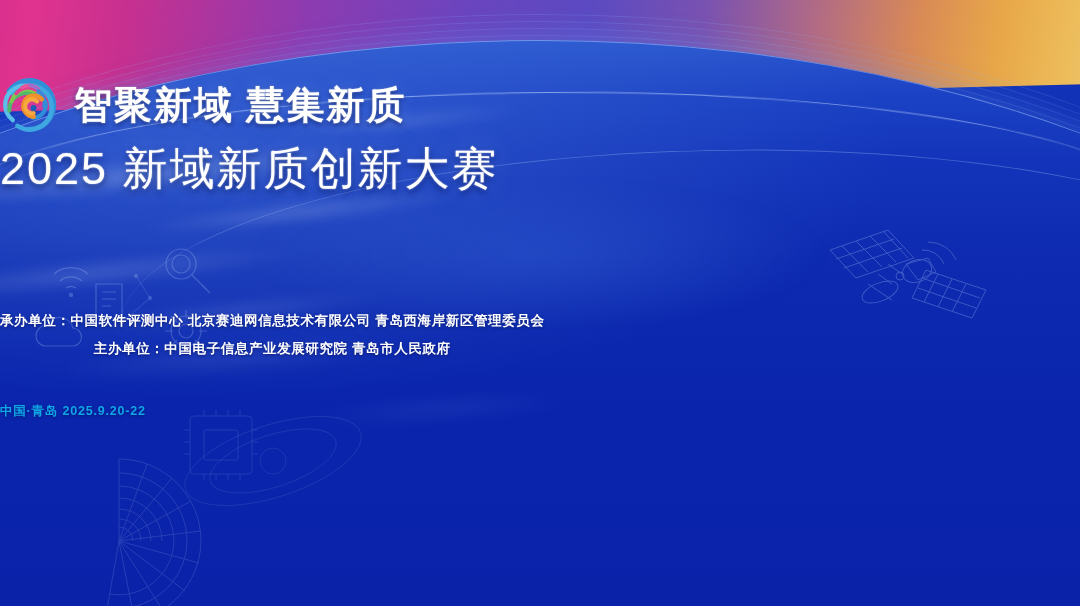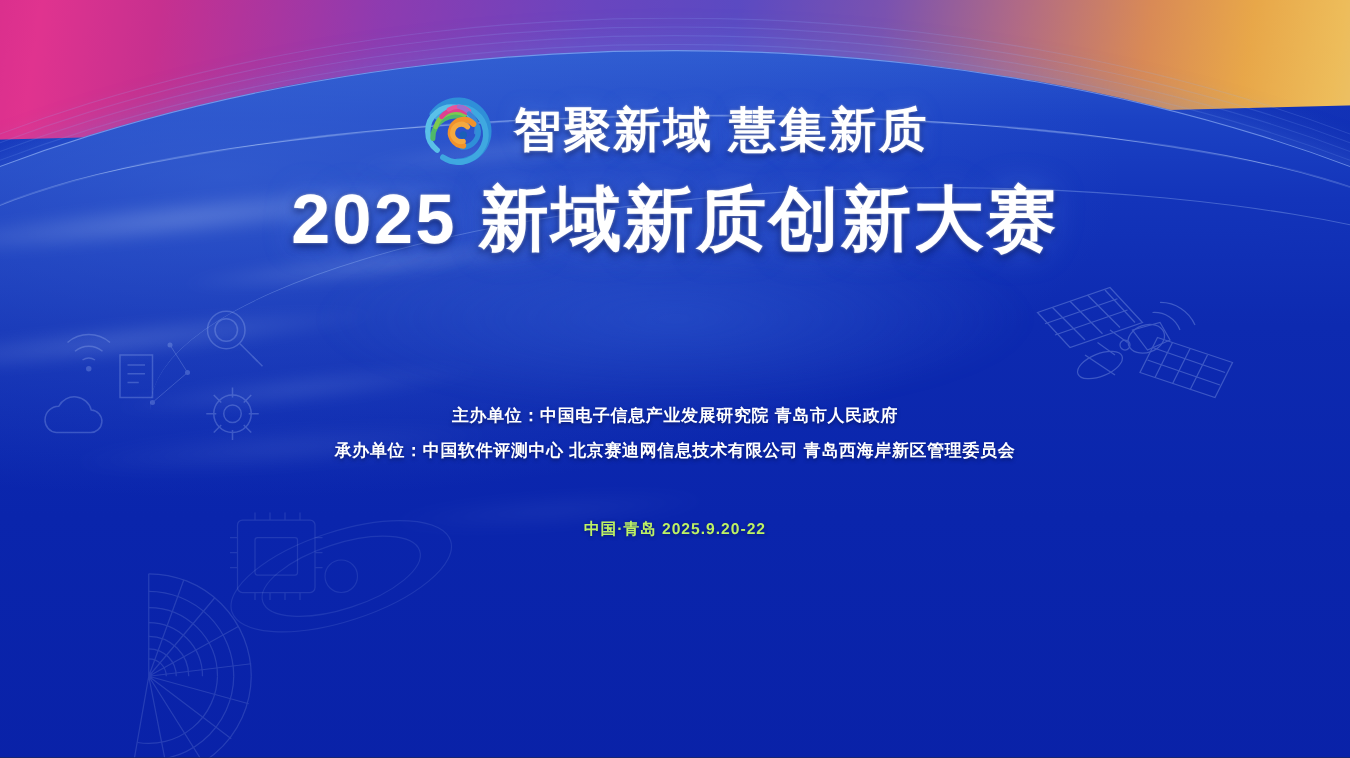--- a/index.html
+++ b/index.html
@@ -165,21 +165,21 @@
   .decor-icons     { left: 18px;  top: 226px; opacity: 0.26; }
   .decor-chip      { left: 150px; top: 380px; opacity: 0.13; }
   .decor-ring      { left: 168px; top: 386px; opacity: 0.16; }
 
   
   .content {
     position: absolute;
     inset: 0;
     display: flex;
     flex-direction: column;
-    align-items: center;
+    align-items: flex-start;
   }
 
   .tagline-row {
     margin-top: 76px;
     display: flex;
     align-items: center;
     gap: 16px;
   }
   .logo-mark { width: 58px; height: 58px; display: block; }
 
@@ -191,22 +191,22 @@
     line-height: 1;
     white-space: nowrap;
     text-shadow:
       0 0 2px rgba(255,255,255,0.5),
       0 2px 5px rgba(5,20,90,0.75),
       0 0 16px rgba(120,170,255,0.35);
   }
 
   .main-title {
     margin-top: 10px;
-    font-size: 56px;
-    font-weight: bold;
+    font-size: 45px;
+    font-weight: normal;
     color: #ffffff;
     letter-spacing: 2px;
     line-height: 1.1;
     white-space: nowrap;
     text-shadow:
       0 0 2px rgba(255,255,255,0.55),
       0 3px 7px rgba(5,20,90,0.80),
       0 0 26px rgba(120,170,255,0.40);
   }
 
@@ -223,21 +223,21 @@
     color: #ffffff;
     letter-spacing: 0.6px;
     white-space: nowrap;
     text-shadow: 0 1px 3px rgba(5,20,90,0.70);
   }
 
   .venue {
     margin-top: 45px;
     font-size: 12.5px;
     font-weight: bold;
-    color: #bef264;
+    color: #0ea5e9;
     letter-spacing: 0.8px;
     white-space: nowrap;
     text-shadow: 0 1px 3px rgba(5,20,90,0.70);
   }
 </style>
 </head>
 <body>
 
 <div class="poster">
 
@@ -377,20 +377,20 @@
           <path d="M64 44 a12 12 0 1 0 -6 20" stroke="#f5a93f" stroke-width="7"></path>
           <circle cx="58" cy="55" r="5" fill="#1a5fb8" stroke="none"></circle>
         </g>
       </svg>
       <div class="tagline">智聚新域  慧集新质</div>
     </div>
 
     <div class="main-title">2025 新域新质创新大赛</div>
 
     <div class="orgs">
+      <div class="org-line">承办单位：中国软件评测中心  北京赛迪网信息技术有限公司  青岛西海岸新区管理委员会</div>
       <div class="org-line">主办单位：中国电子信息产业发展研究院  青岛市人民政府</div>
-      <div class="org-line">承办单位：中国软件评测中心  北京赛迪网信息技术有限公司  青岛西海岸新区管理委员会</div>
     </div>
 
     <div class="venue">中国·青岛  2025.9.20-22</div>
   </div>
 
 </div>
 
 </body></html>

